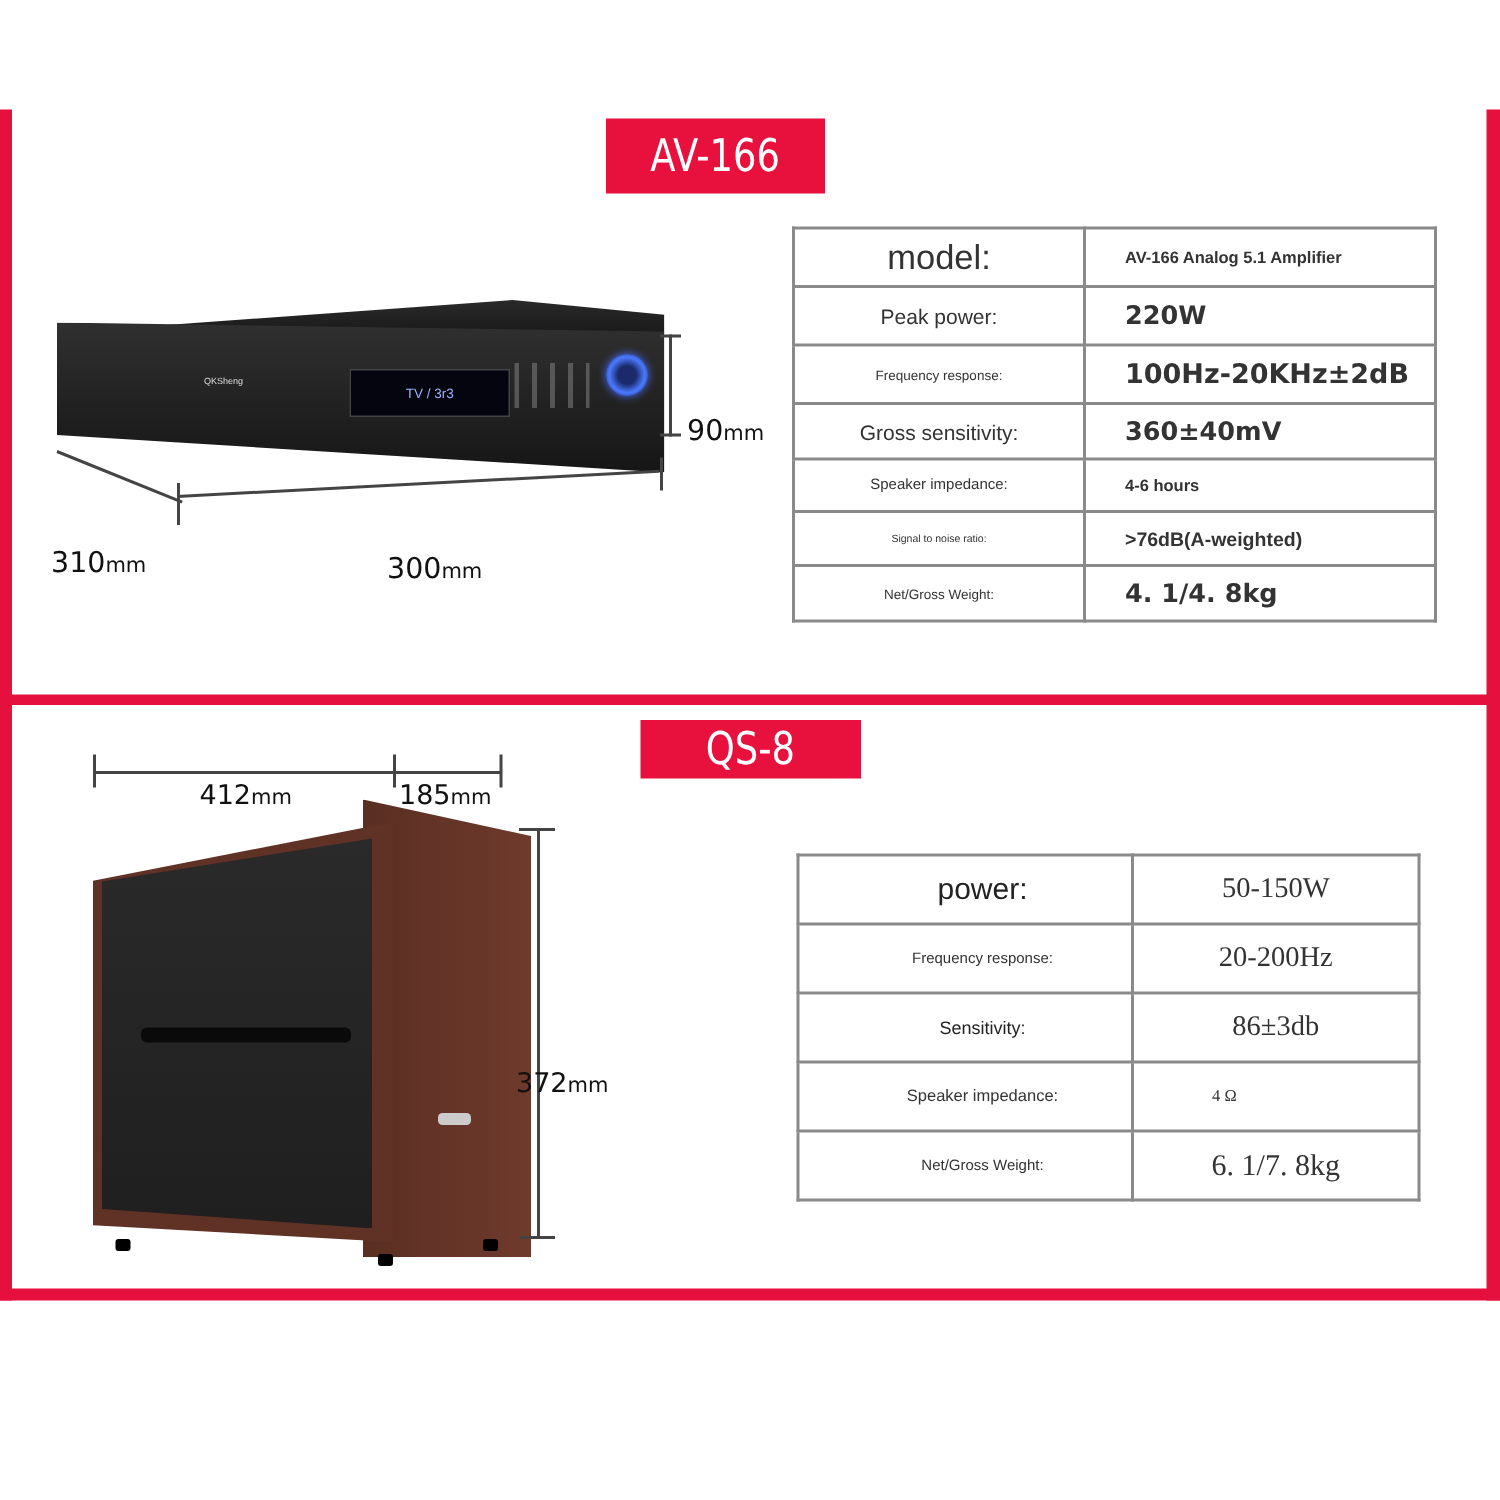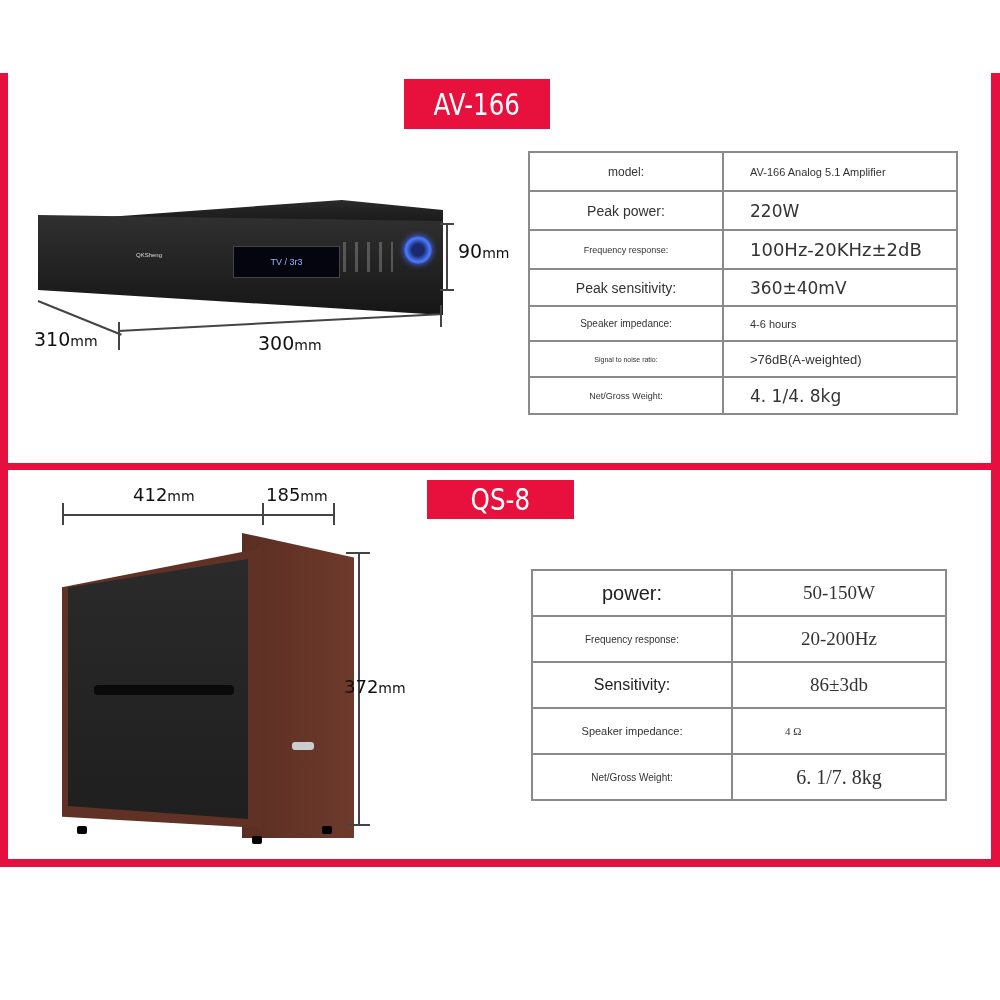--- a/index.html
+++ b/index.html
@@ -12,35 +12,35 @@
 
   .badge { position:absolute; background:#e8103c; color:#fff; font-family:"DejaVu Sans", sans-serif; font-size:30px; display:flex; align-items:center; justify-content:center; letter-spacing:0px; transform:scaleX(0.85); }
   .badge-av { left:404px; top:79px; width:146px; height:50px; transform-origin:left; transform:none; }
   .badge-qs { left:427px; top:480px; width:147px; height:39px; transform:none; }
   .badge span { display:inline-block; transform:scaleX(0.82); }
 
   table.spec { position:absolute; border-collapse:collapse; background:#fff; }
   table.spec td { border:2px solid #8a8a8a; padding:0; color:#333; }
   .av-table { left:528px; top:151px; width:430px; }
   .av-table td.k { width:192px; text-align:center; }
-  .av-table td.v { padding-left:26px; text-align:left; }
+  .av-table td.v { padding-left:26px; text-align:left;font-weight:bold; }
   .qs-table { left:531px; top:569px; width:416px; }
-  .qs-table td.k { width:198px; text-align:center; }
+  .qs-table td.k { width:198px; text-align:center;padding-left:23px; }
   .qs-table td.v { text-align:center;font-family:Liberation Serif, serif; }
 
-  .f-lg { font-size:12px; color:#444; }
+  .f-lg { font-size:23px; color:#444; }
   .f-md { font-size:14px; color:#444; }
   .f-sm { font-size:10px; color:#444; }
   .f-xs { font-size:9px; color:#555; }
   .f-xxs { font-size:7px; color:#666; }
   .v-big { font-family:"DejaVu Sans", sans-serif; font-size:19px; color:#111; }
   .v-sm { font-size:11px; color:#444; }
   .v-sm2 { font-size:13px; color:#333; }
 
-  .dim { position:absolute; font-family:"DejaVu Sans", sans-serif; color:#111; font-size:19px; }
+  .dim { position:absolute; font-family:"DejaVu Sans", sans-serif; color:#111; font-size:19px;margin-top:36px; }
   .dim small { font-size:14px; }
   .line { position:absolute; background:#444; }
 
   
   .amp { position:absolute; left:38px; top:200px; width:459px; height:120px; }
   .amp-top { position:absolute; left:0; top:0; width:405px; height:22px; background:linear-gradient(180deg,#2a2a2a,#1a1a1a); clip-path:polygon(0 100%, 75% 0, 100% 45%, 100% 100%); }
   .amp-face { position:absolute; left:0; top:15px; width:405px; height:100px; background:linear-gradient(180deg,#303030,#161616); clip-path:polygon(0 0,100% 6%,100% 100%,0 75%); }
   .amp-display { position:absolute; left:195px; top:46px; width:105px; height:30px; background:#050510; border:1px solid #444; color:#9bb3ff; font-size:9px; display:flex; align-items:center; justify-content:center; }
   .amp-knob { position:absolute; left:366px; top:36px; width:28px; height:28px; border-radius:50%; background:radial-gradient(circle at 50% 50%, #1a2a6a 30%, #4a7aff 60%, #0a0a30 100%); box-shadow:0 0 6px #4a6aff; }
   .amp-logo { position:absolute; left:98px; top:52px; color:#ddd; font-size:6px; }
@@ -100,21 +100,21 @@
     </tr>
     <tr style="height:39px">
       <td class="k f-md">Peak power:</td>
       <td class="v v-big" style="font-size:17px">220W</td>
     </tr>
     <tr style="height:39px">
       <td class="k f-xs">Frequency response:</td>
       <td class="v v-big" style="font-size:18px">100Hz-20KHz±2dB</td>
     </tr>
     <tr style="height:37px">
-      <td class="k f-md">Peak sensitivity:</td>
+      <td class="k f-md">Gross sensitivity:</td>
       <td class="v v-big" style="font-size:17px">360±40mV</td>
     </tr>
     <tr style="height:35px">
       <td class="k f-sm">Speaker impedance:</td>
       <td class="v v-sm">4-6 hours</td>
     </tr>
     <tr style="height:36px">
       <td class="k f-xxs">Signal to noise ratio:</td>
       <td class="v v-sm2">&gt;76dB(A-weighted)</td>
     </tr>
@@ -158,21 +158,21 @@
     <tbody>
         <tr style="height:46px">
       <td class="k" style="font-size:20px;color:#222;">power:</td>
       <td class="v v-big">50-150W</td>
     </tr>
     <tr style="height:46px">
       <td class="k f-sm">Frequency response:</td>
       <td class="v v-big">20-200Hz</td>
     </tr>
     <tr style="height:46px">
-      <td class="k" style="font-size:16px;color:#222;">Sensitivity:</td>
+      <td class="k" style="font-size:12px;color:#222;">Sensitivity:</td>
       <td class="v v-big">86±3db</td>
     </tr>
     <tr style="height:46px">
       <td class="k" style="font-size:11px;color:#333;">Speaker impedance:</td>
       <td class="v v-sm" style="text-align:left;padding-left:52px;">4 Ω</td>
     </tr>
     <tr style="height:46px">
       <td class="k f-sm">Net/Gross Weight:</td>
       <td class="v v-big" style="font-size:20px">6. 1/7. 8kg</td>
     </tr>

